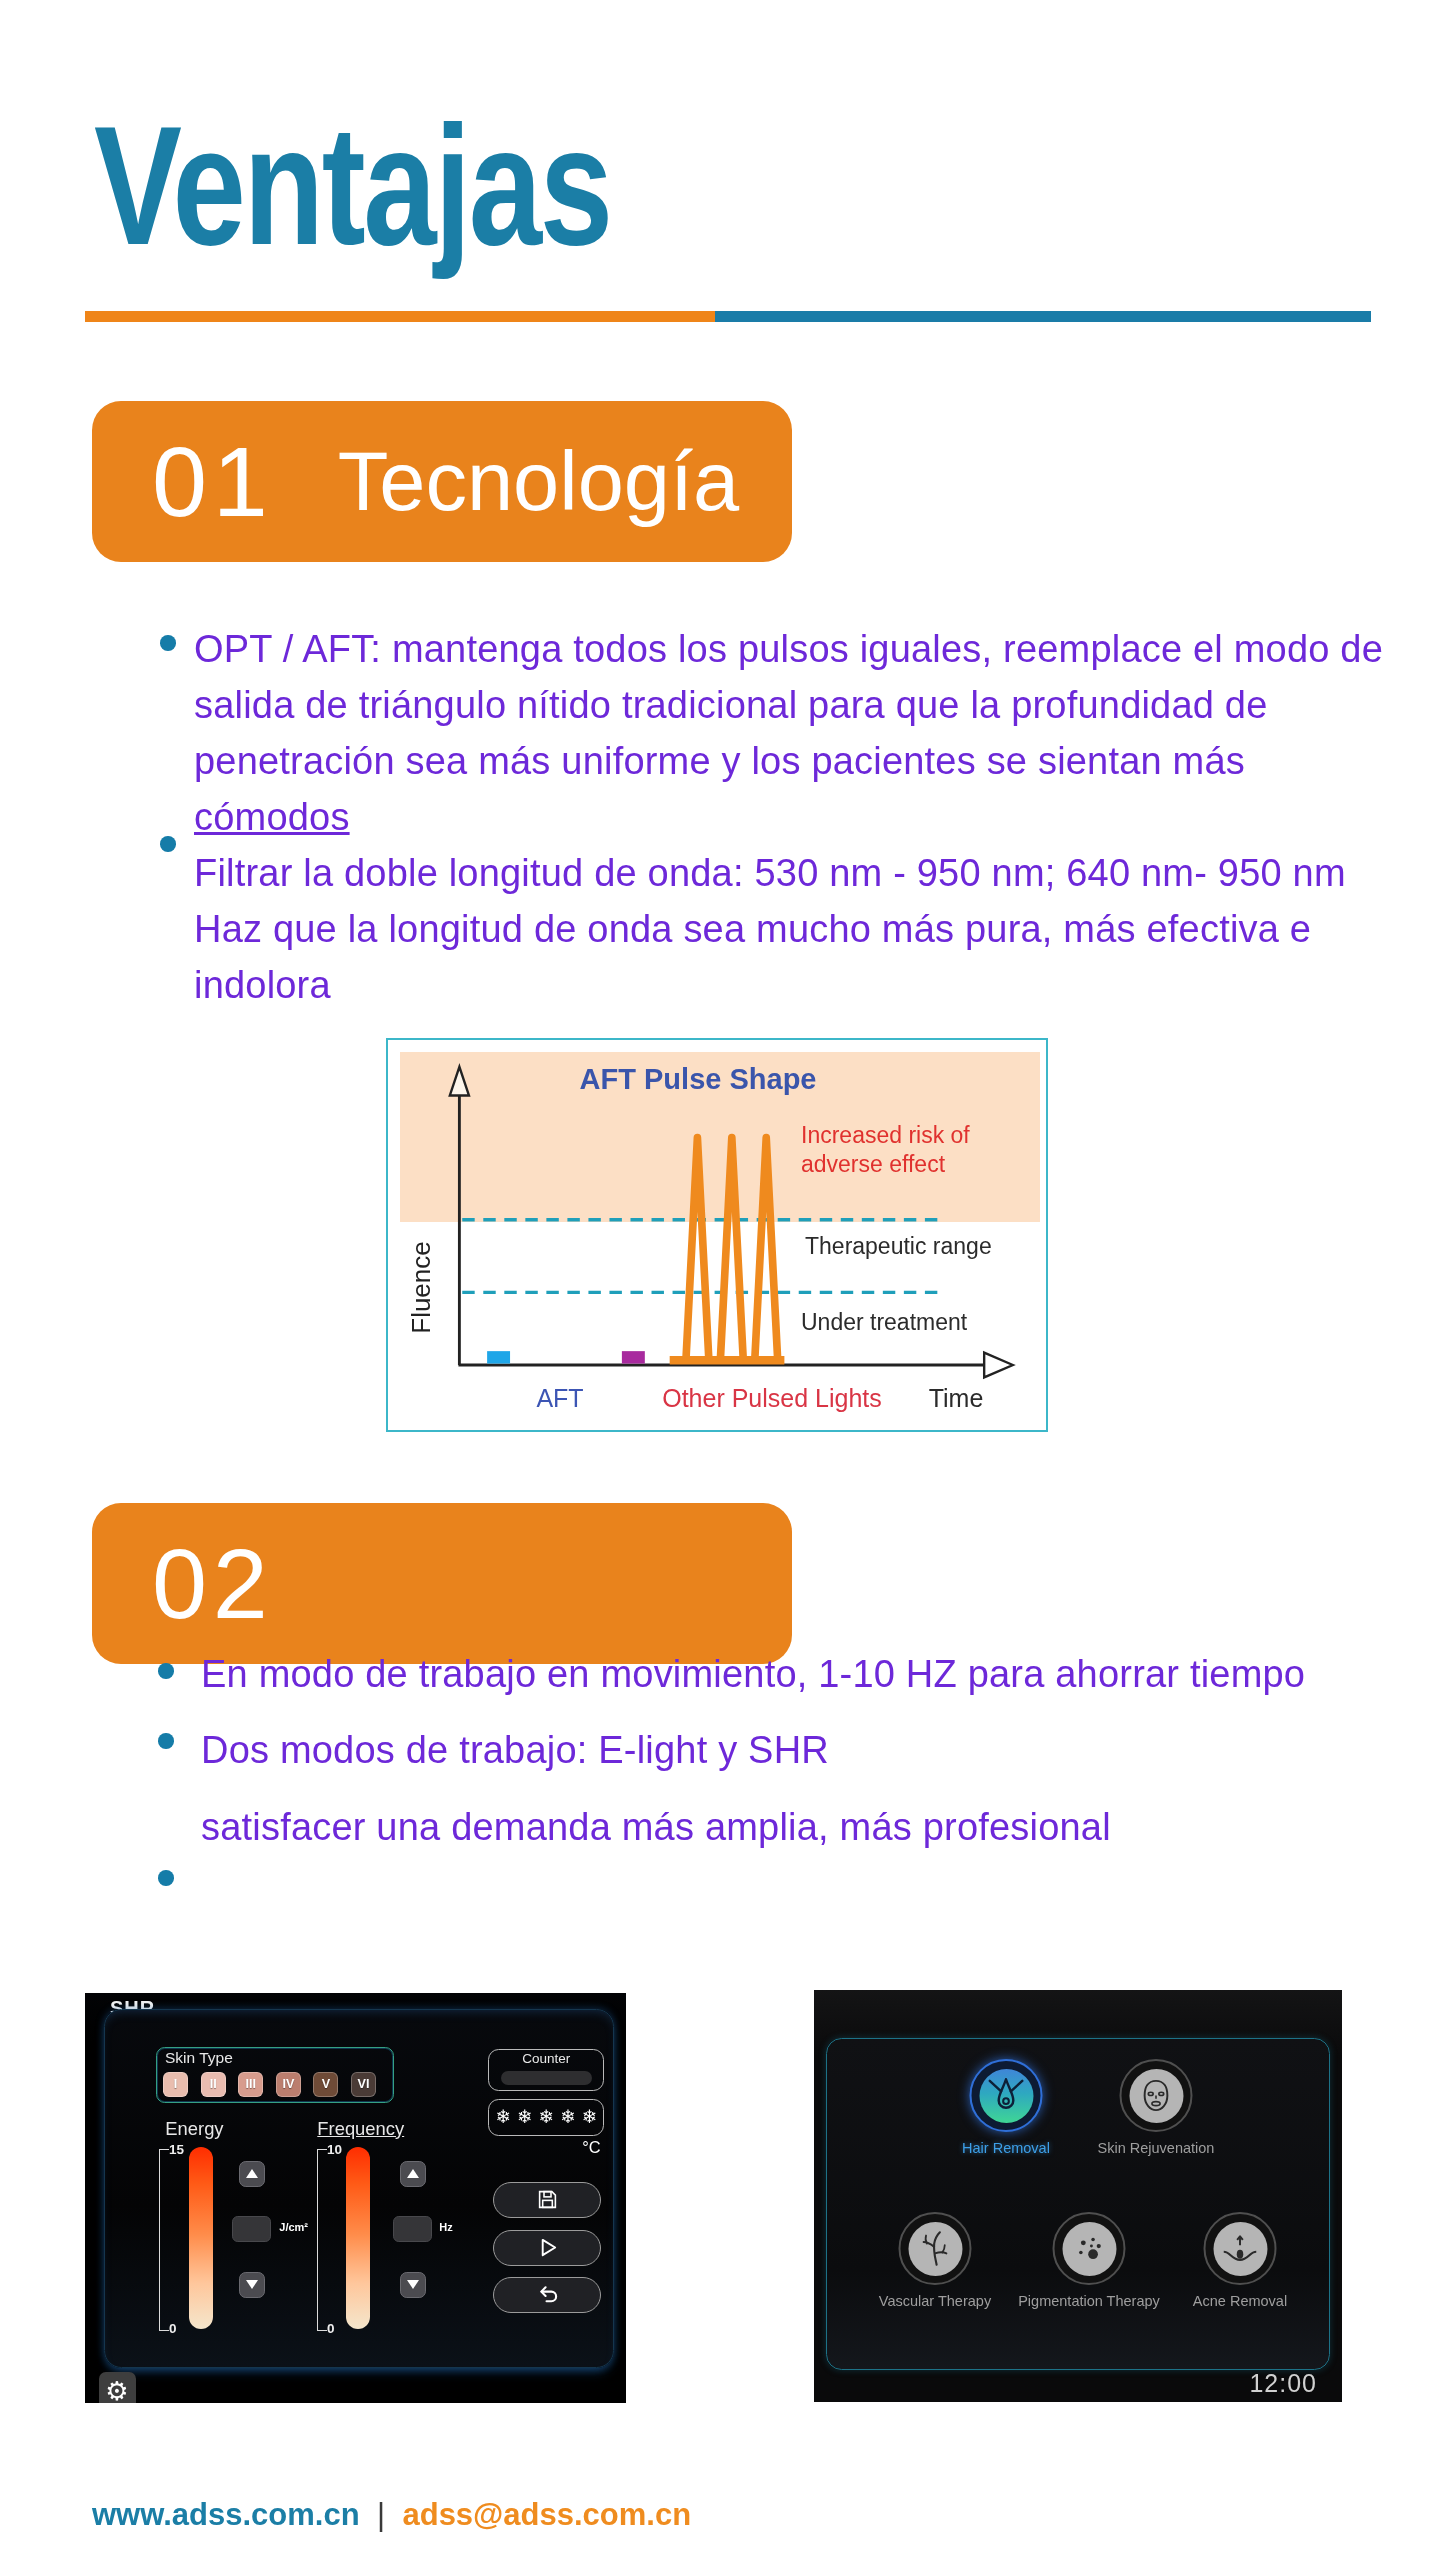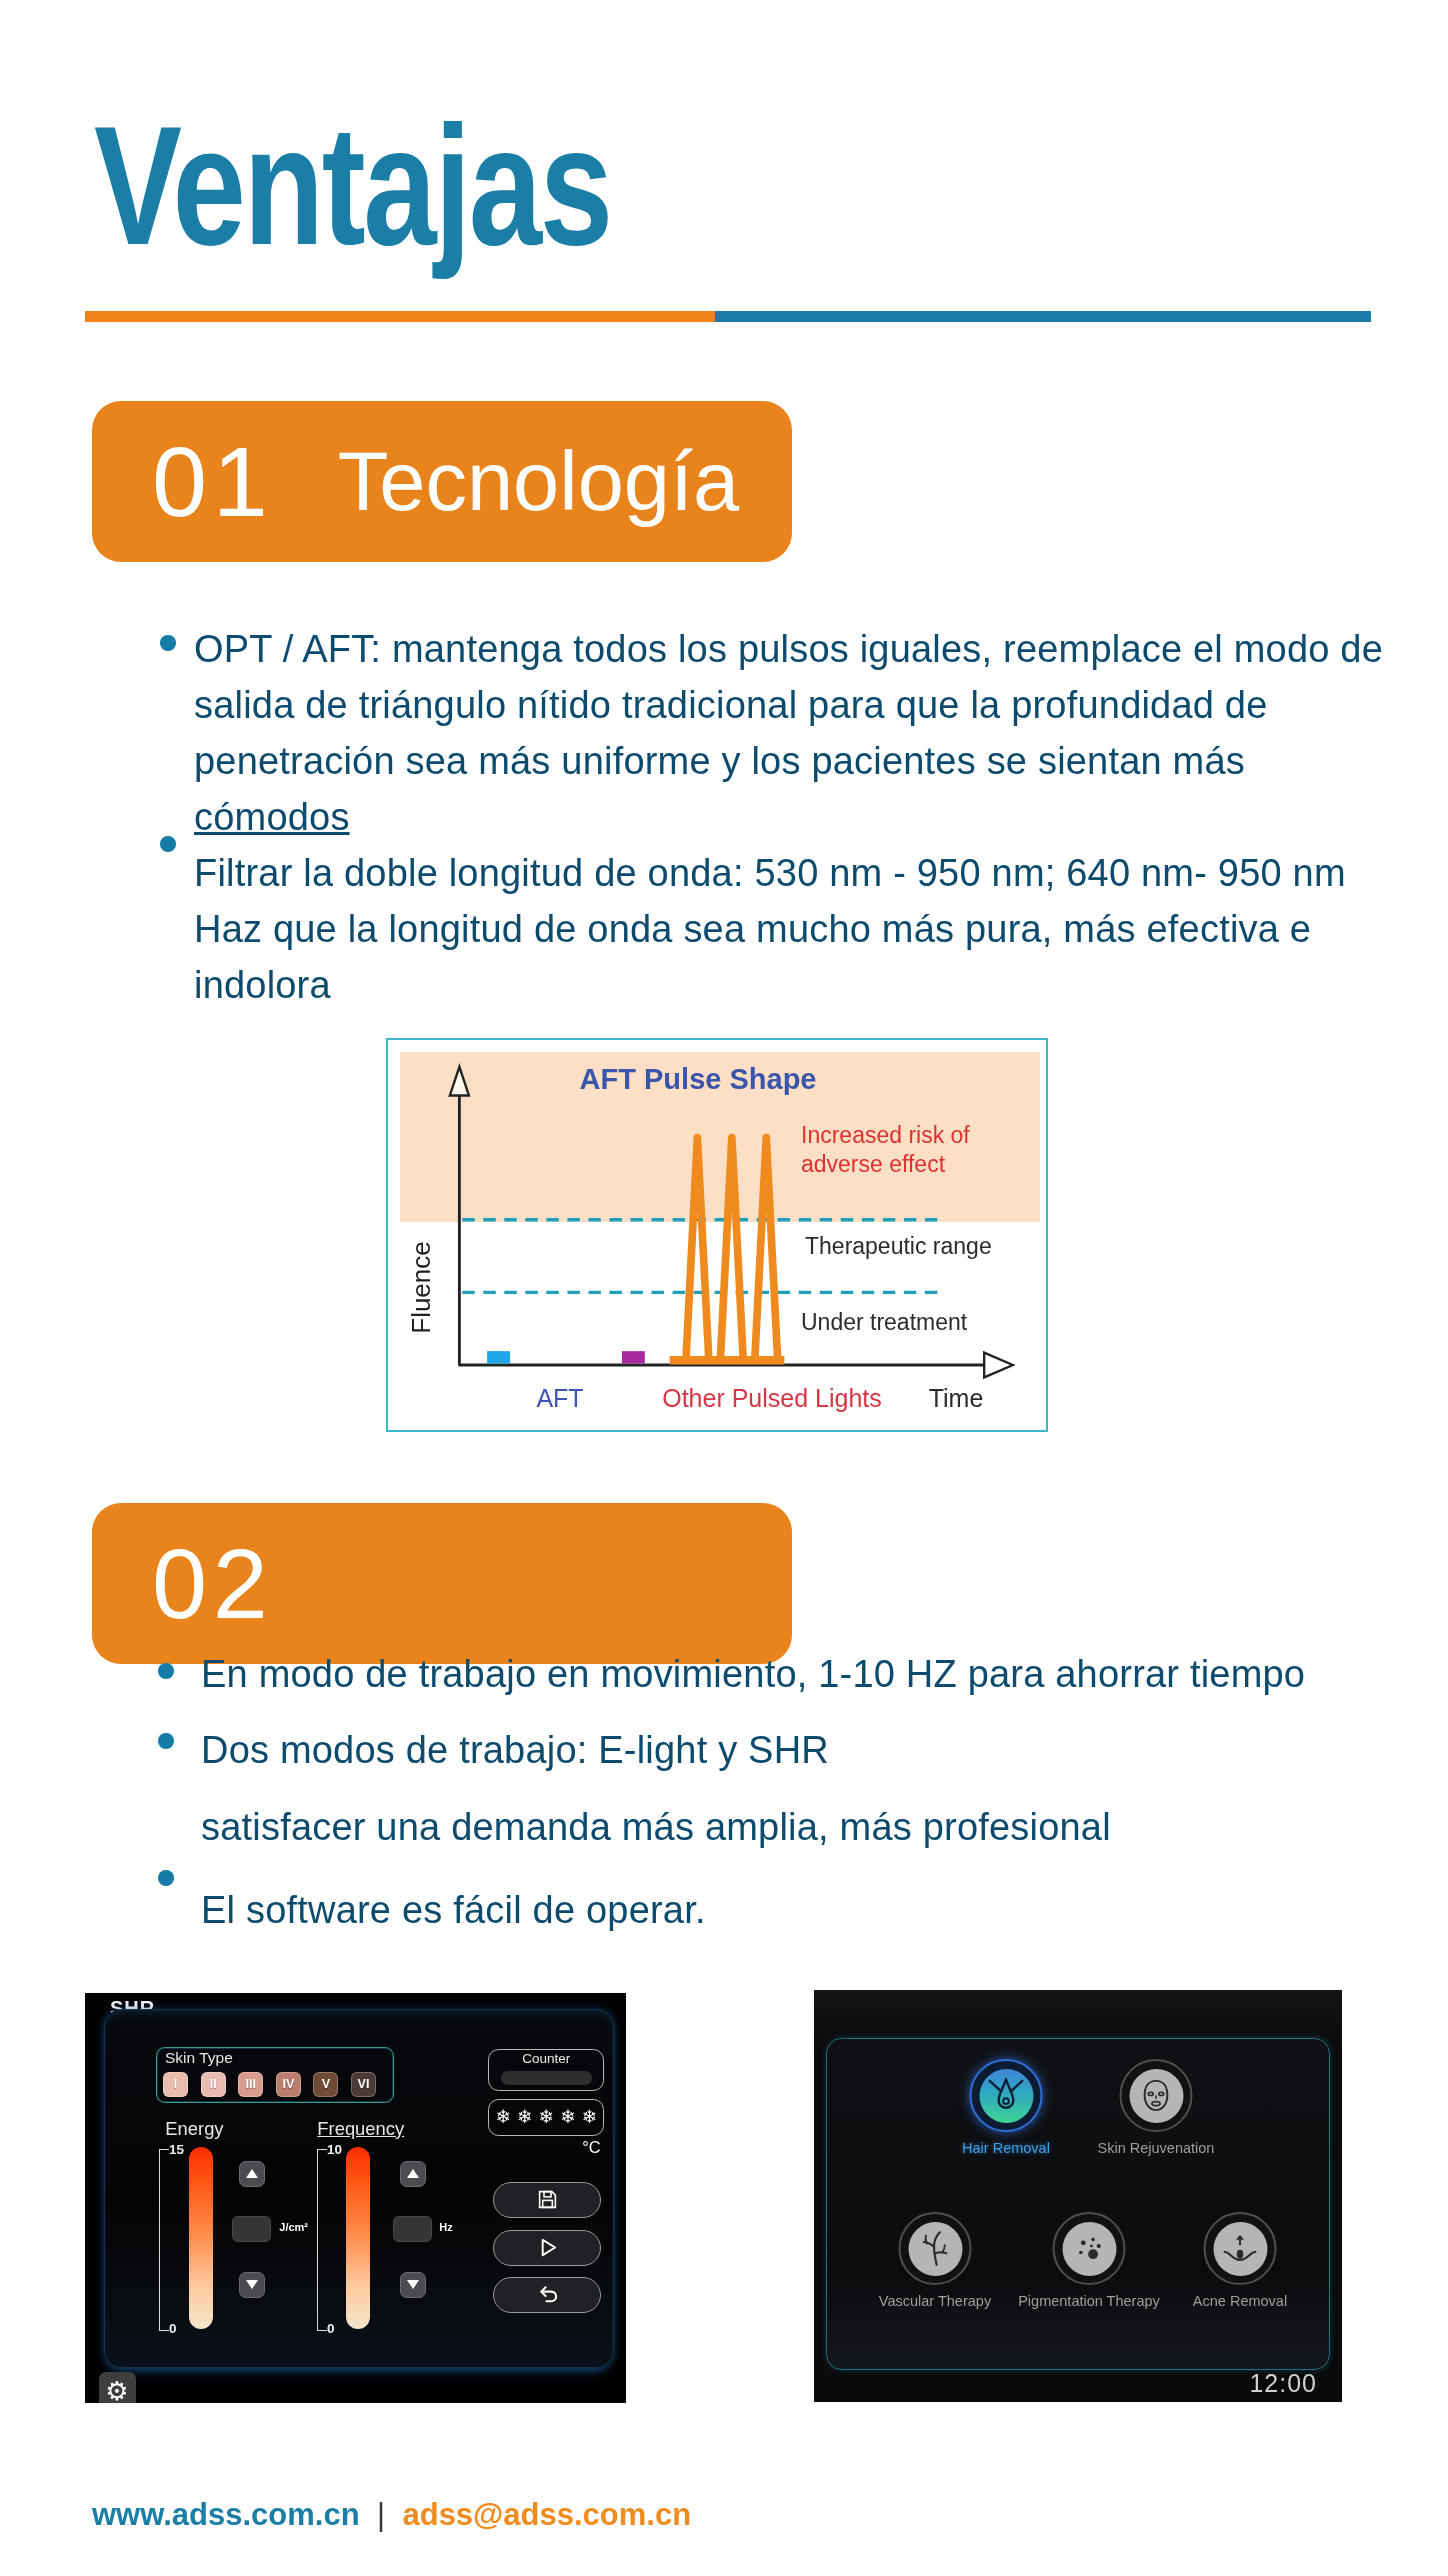--- a/index.html
+++ b/index.html
@@ -18,21 +18,21 @@
   .rule-orange { width:630px; height:100%; background:#ef8519; }
   .rule-teal   { flex:1; height:100%; background:#1a7ca8; }
   
   .sec-header {
     position:absolute; left:92px; width:700px; height:161px; background:#e9831c;
     border-radius:29px; color:#fff; display:flex; align-items:center; padding-left:60px;
   }
   .sec-num  { font-size:99px; letter-spacing:5.8px; }
   .sec-title{ font-size:83px; margin-left:64px; }
   
-  .bline { position:absolute; color:#0c4a6e; font-size:38px; line-height:56px; letter-spacing:0.2px; white-space:nowrap; }
+  .bline { position:absolute; color:#6d28d9; font-size:38px; line-height:56px; letter-spacing:0.2px; white-space:nowrap; }
   .dot  { position:absolute; width:15.5px; height:15.5px; border-radius:50%; background:#157ca8; }
   
   .chart { position:absolute; left:386px; top:1038px; width:662px; height:394px;
            background:#fff; border:2.9px solid #3cb7c9; }
   .chart .peach { position:absolute; left:11.6px; top:11.6px; width:640px; height:170px; background:#fcdfc5; }
   .chart svg { position:absolute; left:0; top:0; width:100%; height:100%; }
   .ch-label { position:absolute; white-space:nowrap; }
   .ch-title { font-size:29px; font-weight:bold; color:#3a55ab; }
   .ch-red   { font-size:23px; color:#e0312e; line-height:29px; }
   .ch-black { font-size:23px; color:#2b2b2b; }
@@ -194,21 +194,20 @@
   <div class="sec-header" style="top:1503px;">
     <span class="sec-num">02</span>
   </div>
 
   <span class="dot" style="left:158px;top:1663px;"></span>
   <div class="bline" style="left:201px;top:1646px;">En modo de trabajo en movimiento, 1-10 HZ para ahorrar tiempo</div>
   <span class="dot" style="left:158px;top:1733px;"></span>
   <div class="bline" style="left:201px;top:1722px;">Dos modos de trabajo: E-light y SHR</div>
   <div class="bline" style="left:201px;top:1799px;">satisfacer una demanda más amplia, más profesional</div>
   <span class="dot" style="left:158px;top:1870px;"></span>
-  <div class="bline" style="left:201px;top:1882px;">El software es fácil de operar.</div>
 
   <div class="shot shot-left">
     <div class="shr-title">SHR</div>
     <div class="shr-panel">
 
       <div class="skin-box">
         <div class="skin-label">Skin Type</div>
         <div class="skin-row">
           <div class="skin-btn" style="background: rgb(233, 189, 174);">I</div>
           <div class="skin-btn" style="background: rgb(233, 188, 176);">II</div>

